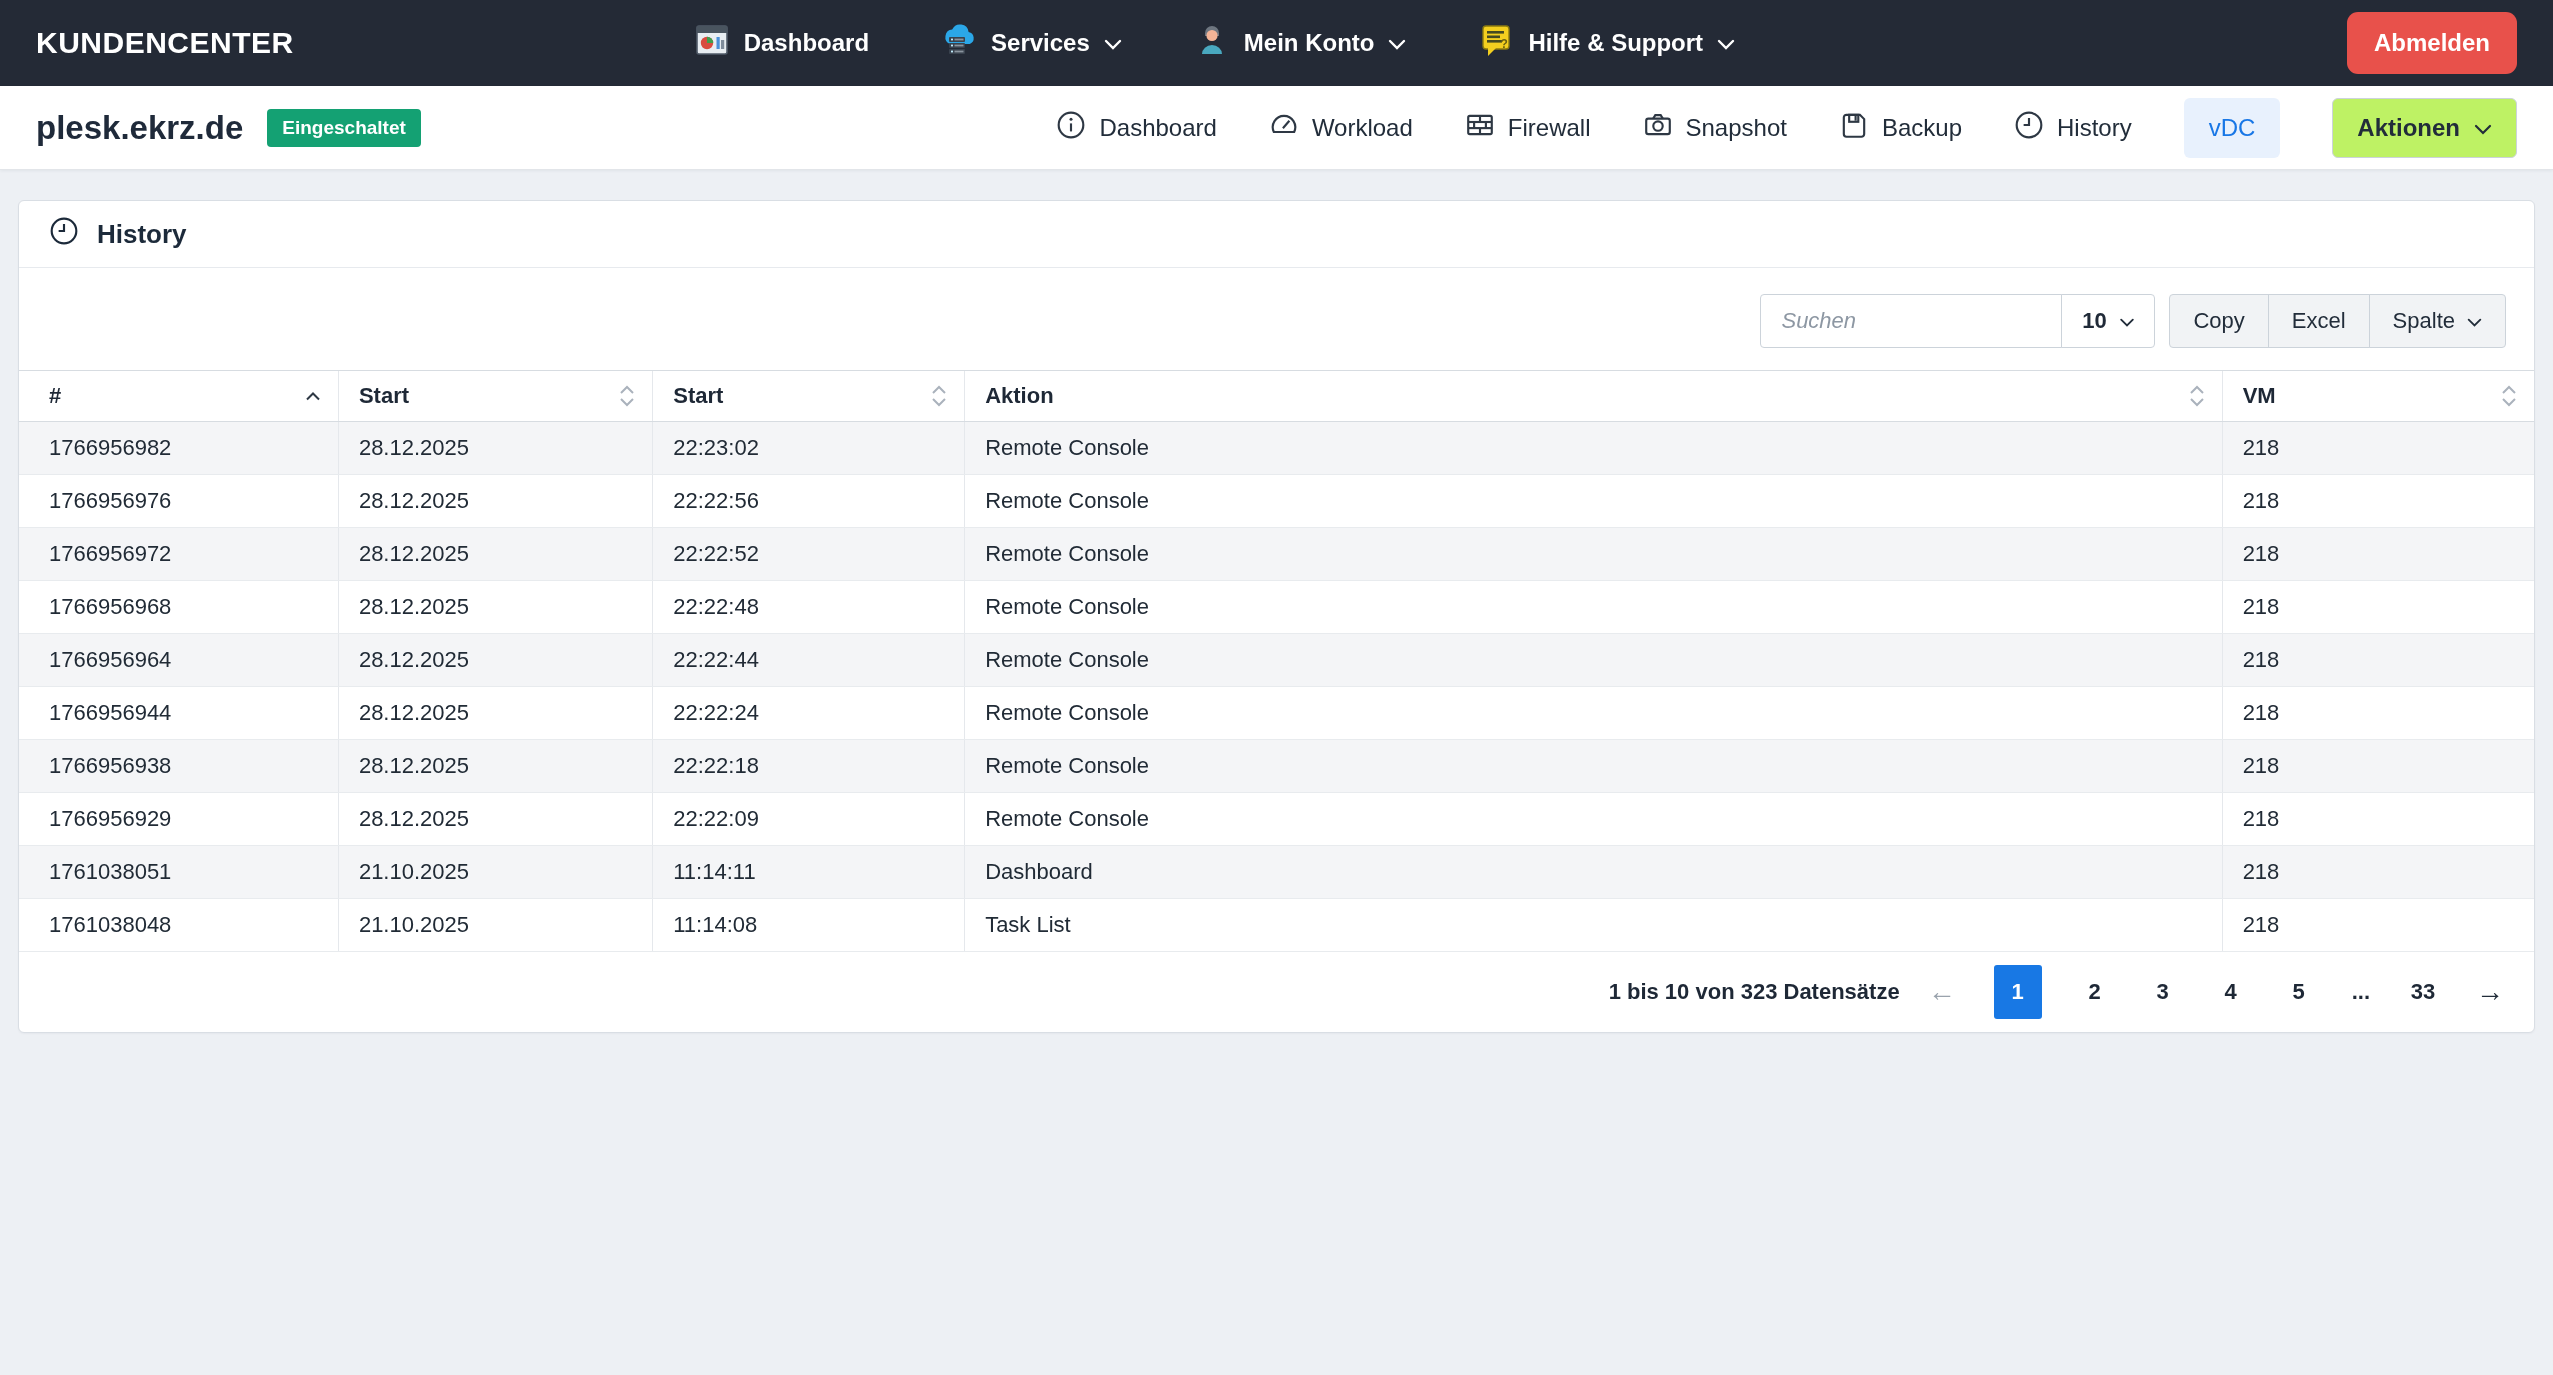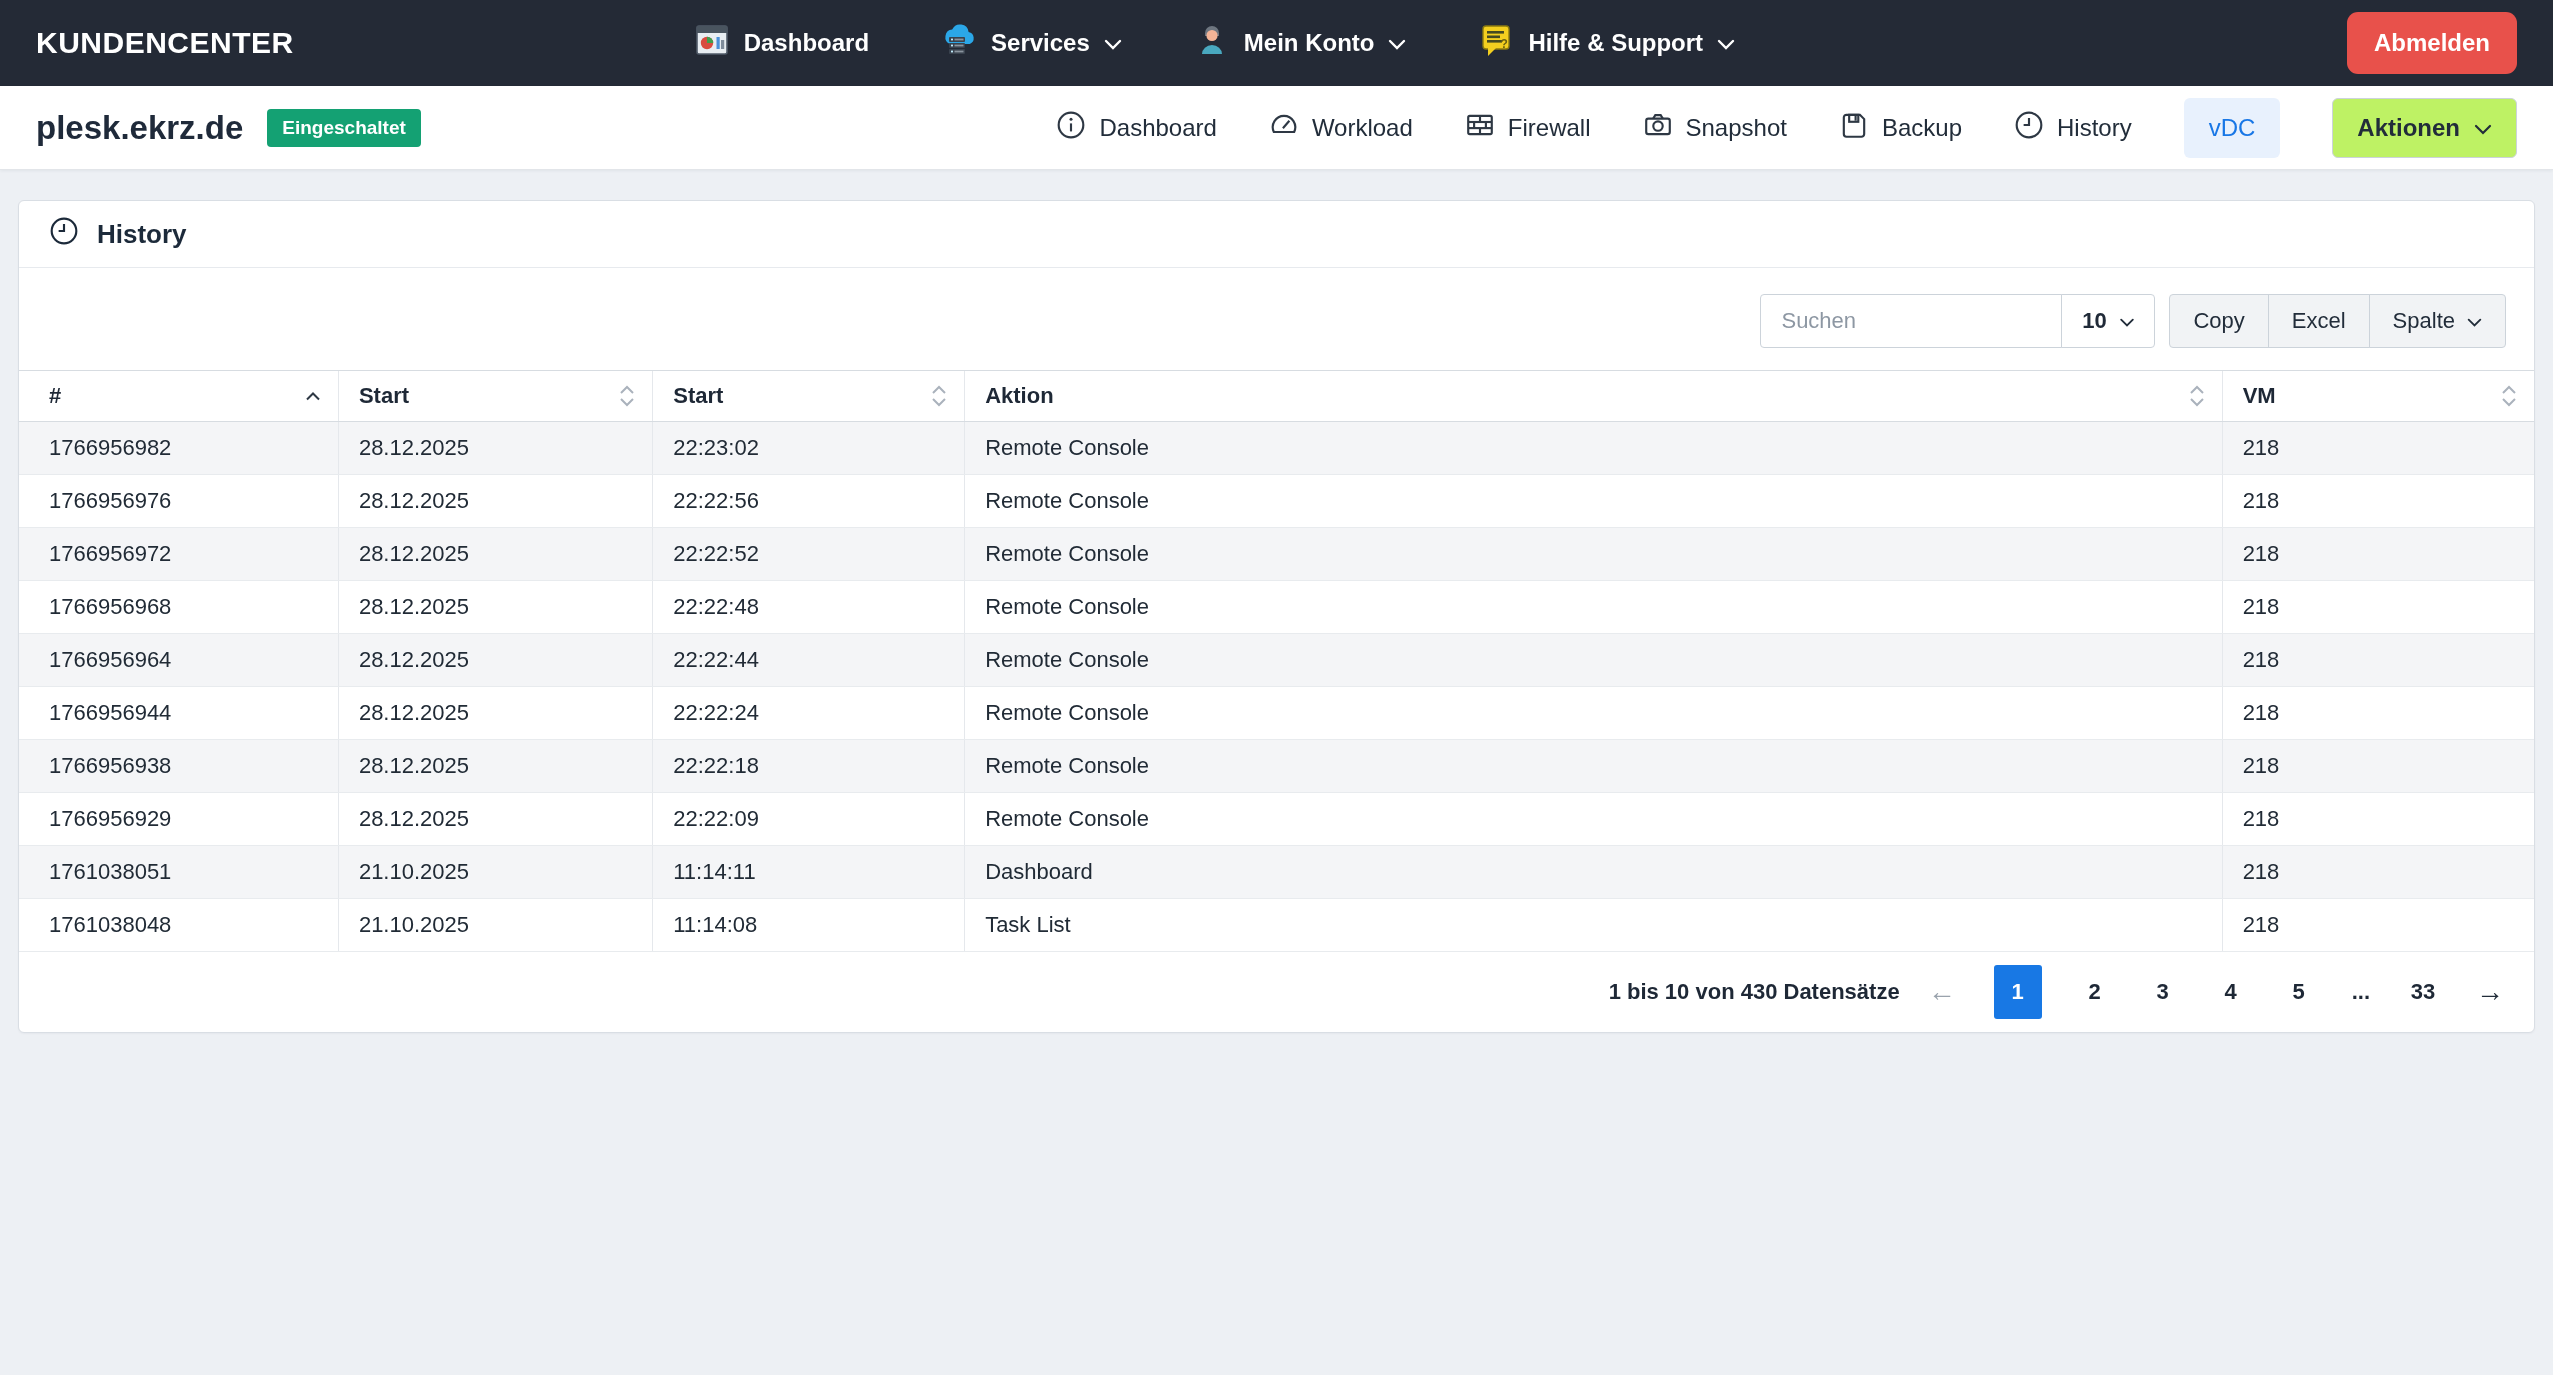--- a/index.html
+++ b/index.html
@@ -55,21 +55,21 @@
   }
   .card-header {
     display: flex; align-items: center; gap: 18px; padding: 0 30px; height: 67px;
     border-bottom: 1px solid #e7eaee; font-size: 26px; font-weight: 800; color: #1c2a3a;
   }
   .card-header svg { width: 30px; height: 30px; }
   
   .toolbar { display: flex; justify-content: flex-end; align-items: center; padding: 26px 28px 22px; }
   .search-input {
     width: 302px; height: 54px; border: 1px solid #ccd3da; border-radius: 4px 0 0 4px;
-    padding: 0 20px; font-size: 22px; font-family: inherit; color: #202a38; outline: none;
+    padding: 0 20px; font-size: 22px; font-family: inherit; color: #202a38; outline: none; font-style: italic;
   }
   .search-input::placeholder { color: #8d97a3; }
   .pagesize-select {
     height: 54px; width: 94px; border: 1px solid #ccd3da; margin-left: -1px;
     border-radius: 0 4px 4px 0; background: #fff; display: flex; align-items: center;
     justify-content: center; gap: 12px; font-size: 22px; font-weight: 700; cursor: pointer;
   }
   .btn-group { display: flex; margin-left: 14px; }
   .tool-btn {
     height: 54px; padding: 0 23px; background: #f1f3f5; border: 1px solid #ccd3da;
@@ -402,21 +402,21 @@
           <td>1761038048</td>
           <td>21.10.2025</td>
           <td>11:14:08</td>
           <td>Task List</td>
           <td>218</td>
         </tr>
       </tbody>
   </table>
 
   <div class="card-footer">
-    <div class="summary">1 bis 10 von 430 Datensätze</div>
+    <div class="summary">1 bis 10 von 323 Datensätze</div>
     <div class="pager">
       <button class="page-arrow arrow-prev">←</button>
       <span style="display:flex;align-items:center;gap:38px;">
           <button class="page-btn active">1</button>
           <button class="page-btn">2</button>
           <button class="page-btn">3</button>
           <button class="page-btn">4</button>
           <button class="page-btn">5</button>
           <span class="page-ellipsis">...</span>
           <button class="page-btn">33</button>

